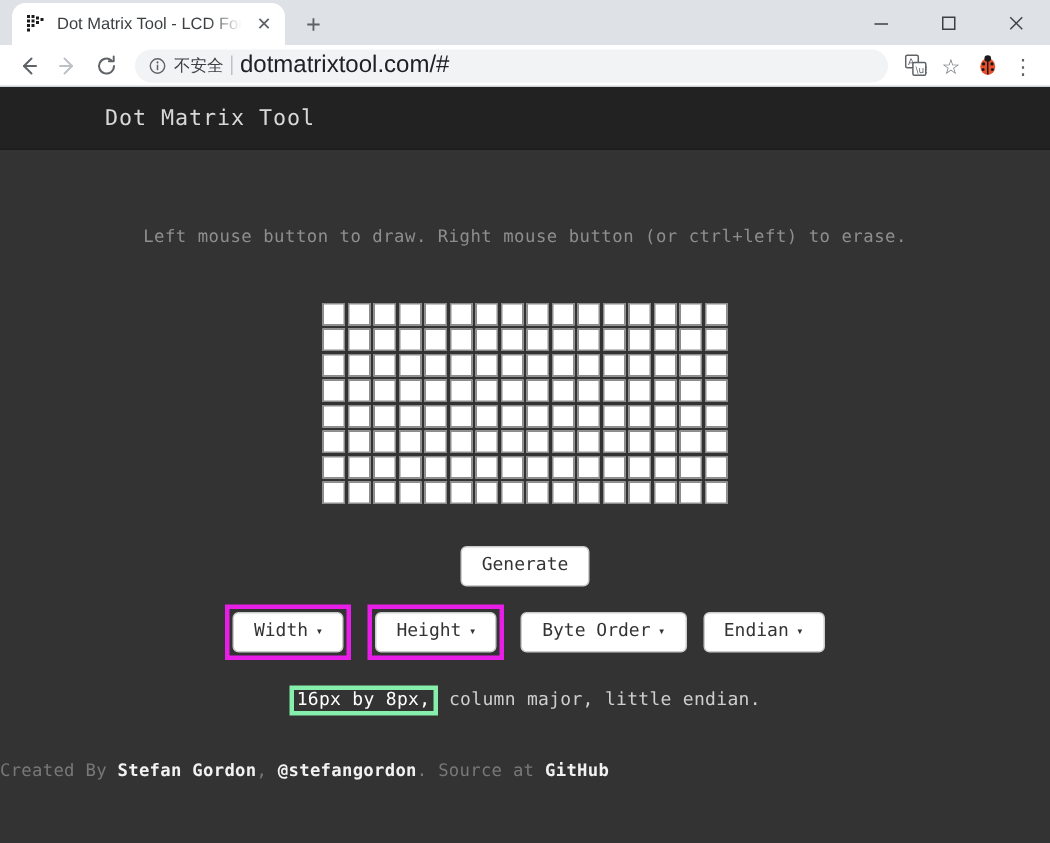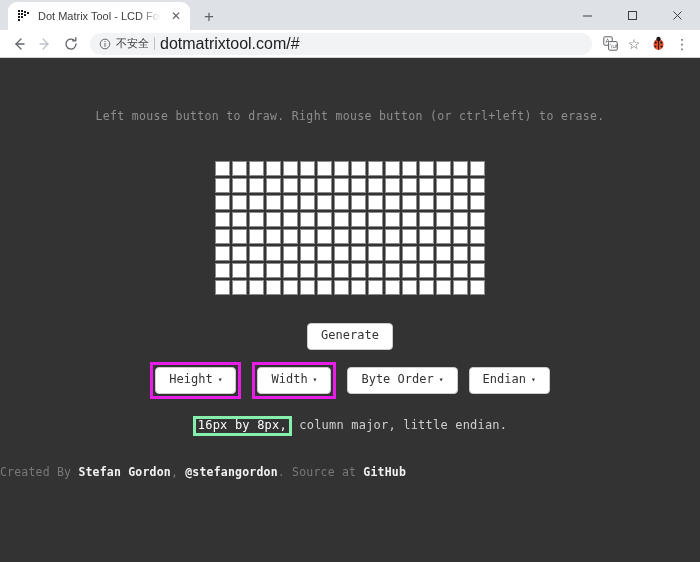--- a/index.html
+++ b/index.html
@@ -316,20 +316,23 @@
         <circle cx="10.3" cy="6.6" r="1.1" fill="#1a1a1a"></circle>
         <circle cx="4.4" cy="10.4" r="1" fill="#1a1a1a"></circle>
         <circle cx="10.6" cy="10.4" r="1" fill="#1a1a1a"></circle>
       </svg>
     </div>
     <div class="tbicon" style="font-size:14px;">⋮</div>
   </div>
 
   <div class="page">
 
+    <div class="navbar">
+      <div class="brand">Dot Matrix Tool</div>
+    </div>
 
     <div class="hint">Left mouse button to draw. Right mouse button (or ctrl+left) to erase.</div>
 
     <div class="grid-wrap">
       <div class="grid" id="matrix" style="grid-template-columns: repeat(16, 15px);">
           <div class="cell"></div>
           <div class="cell"></div>
           <div class="cell"></div>
           <div class="cell"></div>
           <div class="cell"></div>
@@ -458,24 +461,24 @@
           <div class="cell"></div>
         </div>
     </div>
 
     <div class="btnrow" id="actionrow">
         <div class="btn">Generate</div>
       </div>
 
     <div class="selrow" id="selectrow">
         <span class="hl">
-          <div class="btn"><span>Height</span><span class="caret">▾</span></div>
+          <div class="btn"><span>Width</span><span class="caret">▾</span></div>
         </span>
         <span class="hl">
-          <div class="btn"><span>Width</span><span class="caret">▾</span></div>
+          <div class="btn"><span>Height</span><span class="caret">▾</span></div>
         </span>
         <div class="btn"><span>Byte Order</span><span class="caret">▾</span></div>
         <div class="btn"><span>Endian</span><span class="caret">▾</span></div>
       </div>
 
     <div class="status">
       <span class="hl-tight"><span class="dims">16px by 8px,</span></span><span> column major, little endian.</span>
     </div>
 
     <div class="footer">

